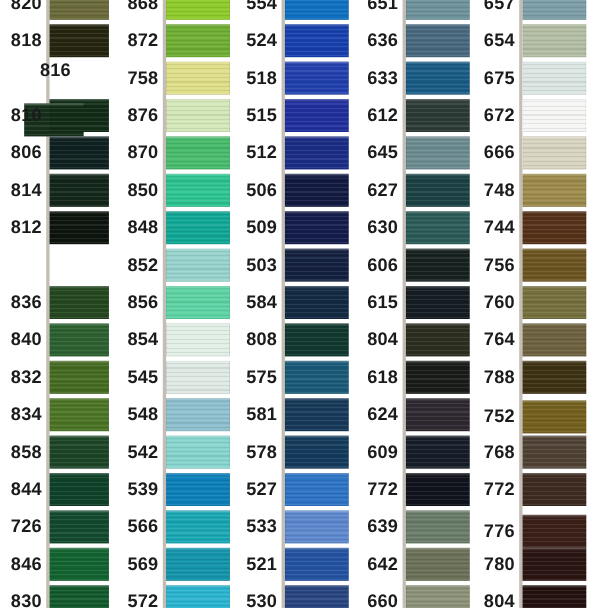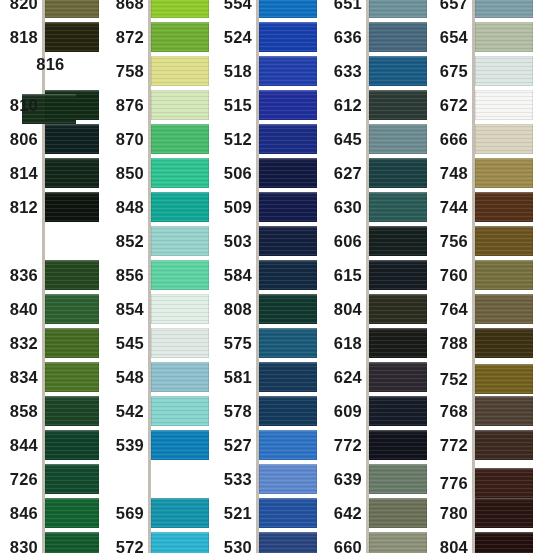--- a/index.html
+++ b/index.html
@@ -269,20 +269,26 @@
         <div class="swatch-wrap" style="flex: 0 0 58px; width: 58px;">
           <div class="swatch" style="background-color: rgb(135, 213, 206);"></div>
         </div>
       </div>
       <div class="row" style="top: 430px;">
         <div class="code" style="flex: 0 0 34px; width: 34px;">539</div>
         <div class="swatch-wrap" style="flex: 0 0 58px; width: 58px;">
           <div class="swatch" style="background-color: rgb(13, 127, 184);"></div>
         </div>
       </div>
+      <div class="row" style="top: 464px;">
+        <div class="code" style="flex: 0 0 34px; width: 34px;">566</div>
+        <div class="swatch-wrap" style="flex: 0 0 58px; width: 58px;">
+          <div class="swatch" style="background-color: rgb(26, 167, 180);"></div>
+        </div>
+      </div>
       <div class="row" style="top: 498px;">
         <div class="code" style="flex: 0 0 34px; width: 34px;">569</div>
         <div class="swatch-wrap" style="flex: 0 0 58px; width: 58px;">
           <div class="swatch" style="background-color: rgb(20, 148, 171);"></div>
         </div>
       </div>
       <div class="row" style="top: 532px;">
         <div class="code" style="flex: 0 0 34px; width: 34px;">572</div>
         <div class="swatch-wrap" style="flex: 0 0 58px; width: 58px;">
           <div class="swatch" style="background-color: rgb(43, 180, 207);"></div>

